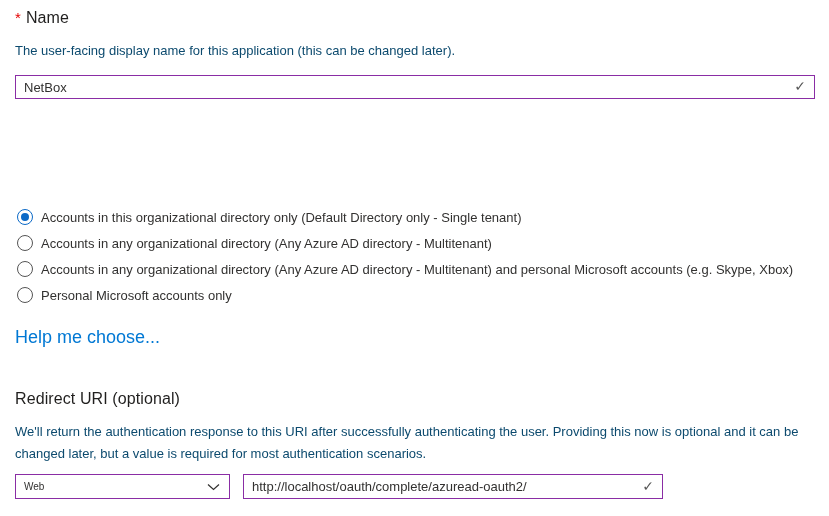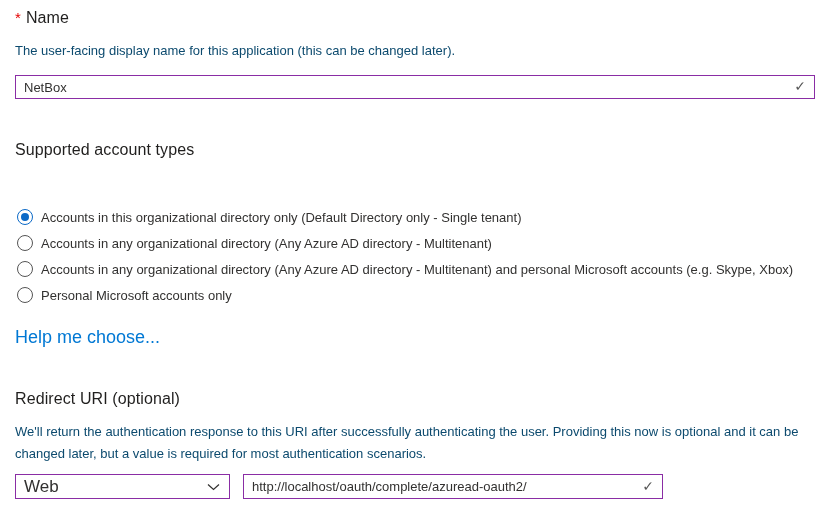--- a/index.html
+++ b/index.html
@@ -65,42 +65,41 @@
   .radio-row.selected .radio-dot { display:block; }
   .radio-label { font-size:13px; margin-left:8px; color:#323130; }
 
   .link { font-size:18px; color:#0078d4; text-decoration:none; cursor:pointer; }
 
   .select-box {
     border:1px solid #8a2da5;
     background:#ffffff;
     display:flex; align-items:center; justify-content:space-between;
     padding:0 9px 0 8px;
-    font-size:17px; color:#323130;
+    font-size:10px; color:#323130;
     cursor:pointer;
     gap:26px;
   }
 </style>
 </head>
 <body>
 
 <div class="page">
 
   <div class="abs section-title" style="left:15px; top:9px;">
     <span class="required-star">*</span><span>Name</span>
   </div>
 
   <div class="abs body-text" style="left:15px; top:43px;">The user-facing display name for this application (this can be changed later).</div>
 
   <div class="abs textbox" style="left:15px; top:75px; width:800px; height:24px;">
     <input type="text" value="NetBox" style="">
     <span class="valid-check">✓</span>
   </div>
 
-  <div class="abs section-title" style="left:15px; top:141px;">Supported account types</div>
 
 
   <div class="abs" style="left:15px; top:204px;">
     <div class="radio-row selected">
       <span class="radio-circle">
           <span class="radio-dot"></span>
         </span>
       <span class="radio-label">Accounts in this organizational directory only (Default Directory only - Single tenant)</span>
     </div>
     <div class="radio-row">

